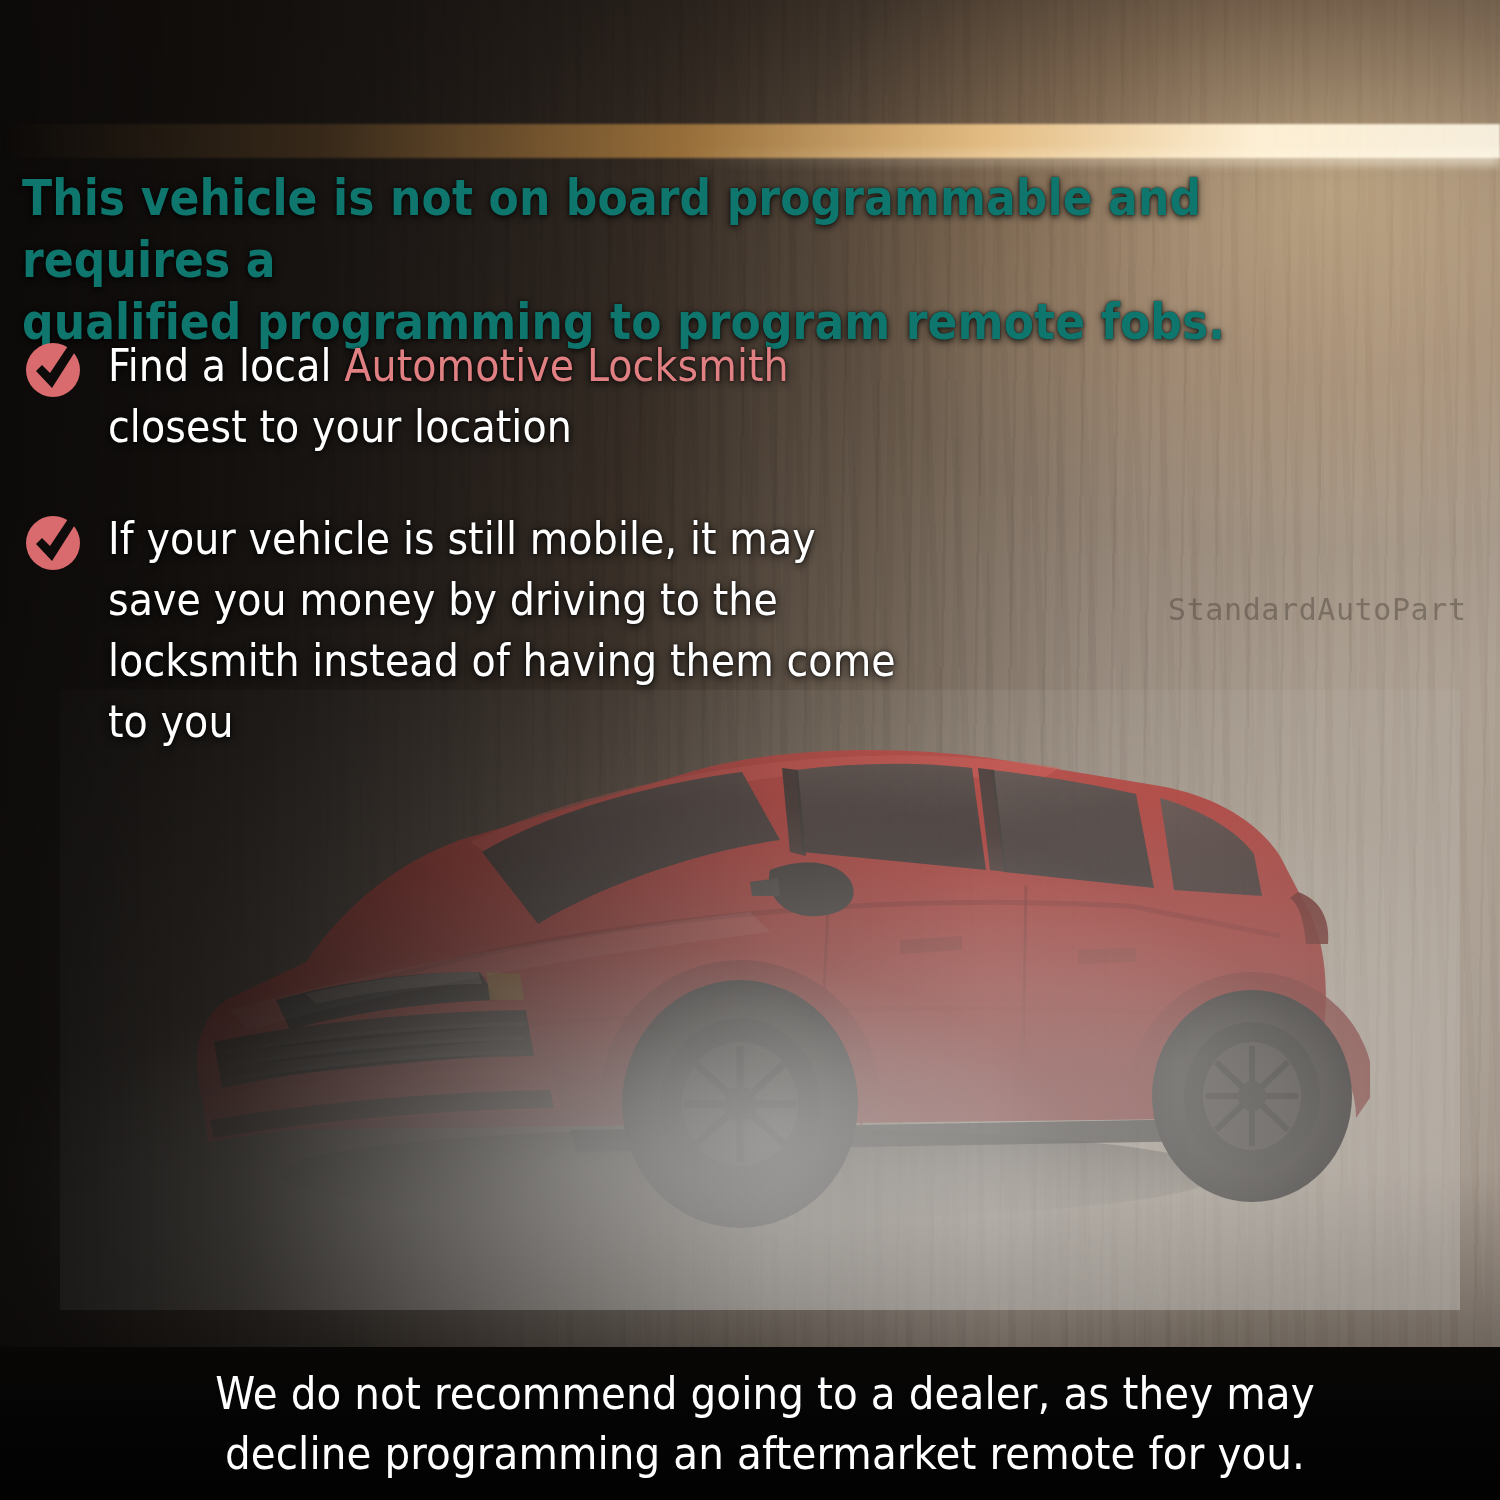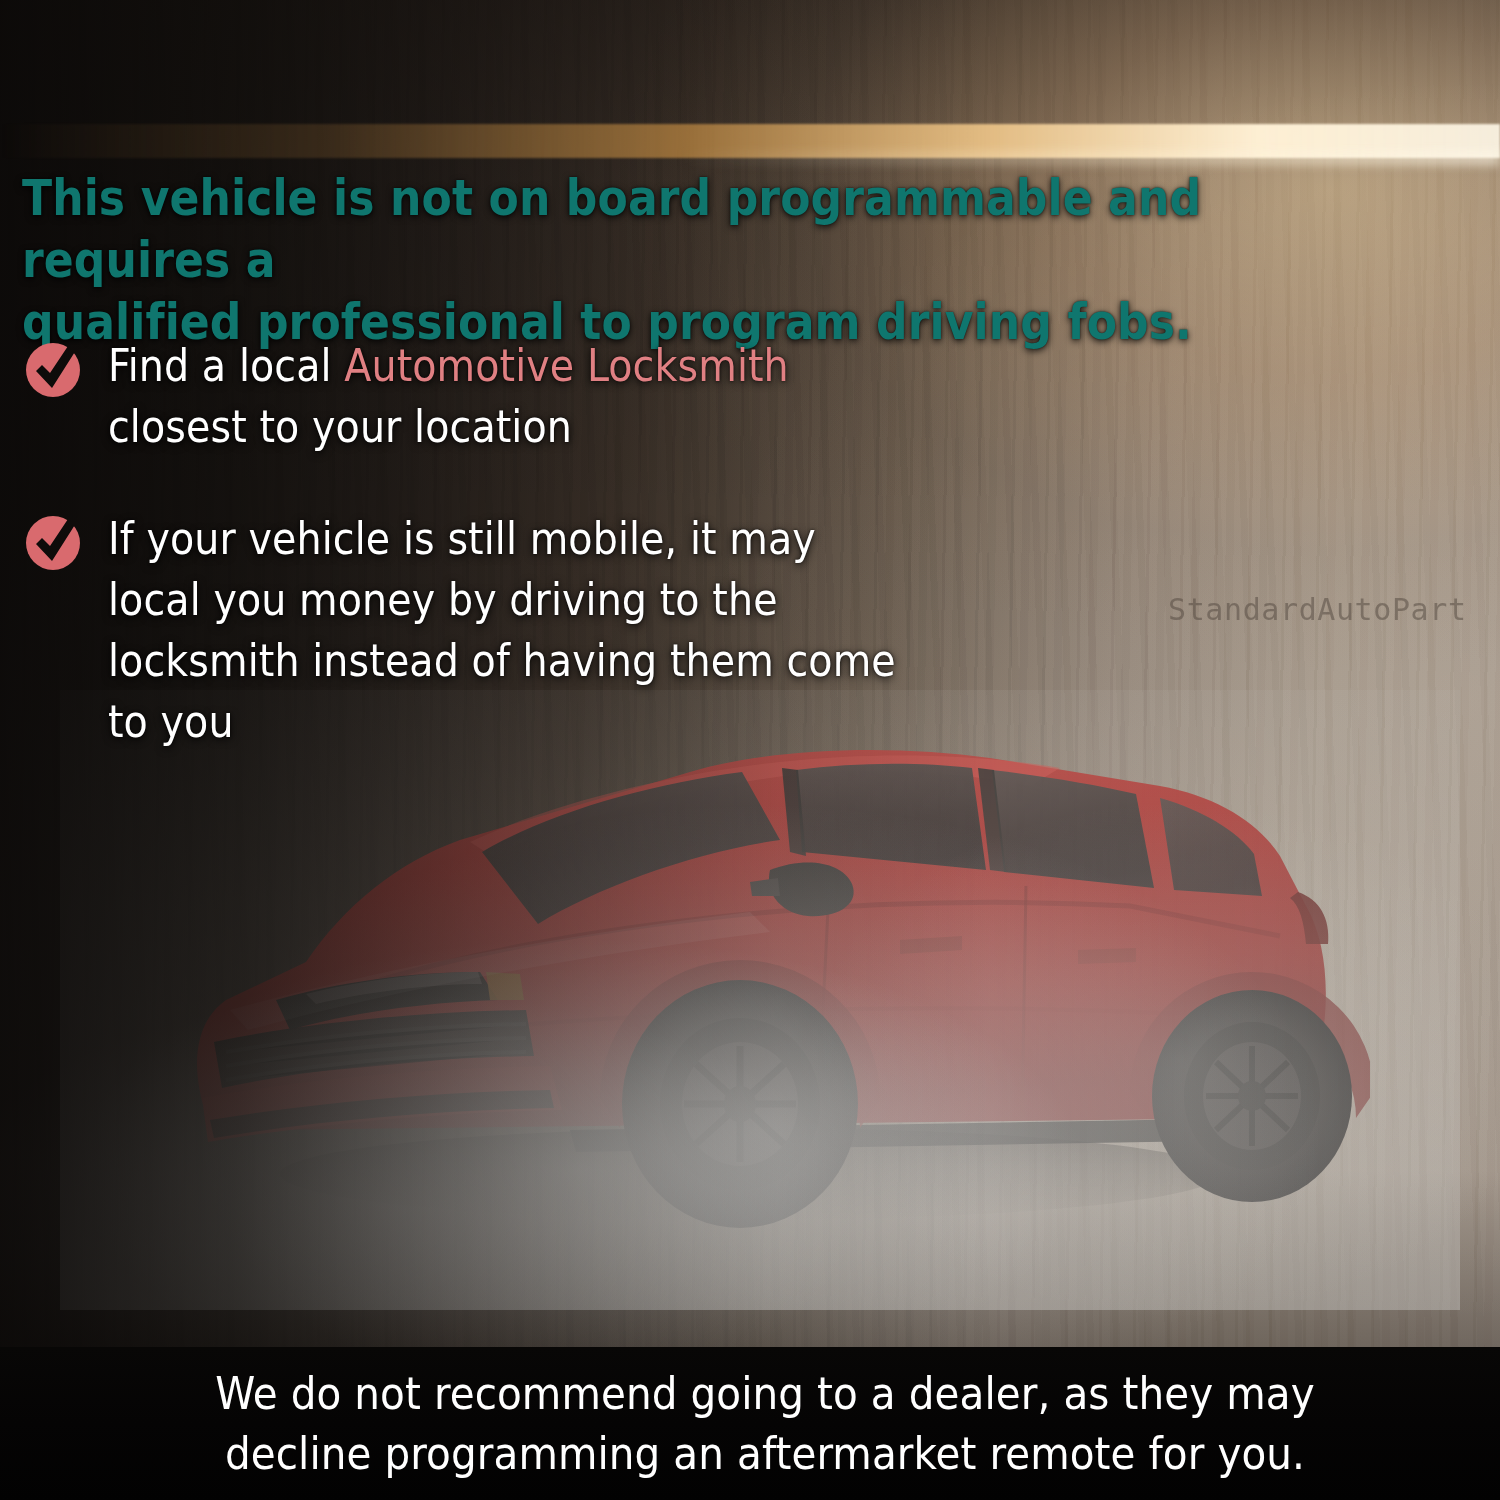--- a/index.html
+++ b/index.html
@@ -390,21 +390,21 @@
 
   <div class="car-veil"></div>
   <div class="bg-layer bg-haze"></div>
   <div class="bg-layer bg-leftdim"></div>
   <div class="bg-streak"></div>
   <div class="bg-streak2"></div>
 
 
   <div class="lead">
     <div>This vehicle is not on board programmable and requires a</div>
-    <div>qualified professional to program driving fobs.</div>
+    <div>qualified programming to program remote fobs.</div>
   </div>
 
   <div class="bullets">
 
     <div class="bullet">
       <span class="check-icon">
         <svg viewBox="0 0 62 62" xmlns="http://www.w3.org/2000/svg" aria-hidden="true">
           <defs>
             <mask id="m1">
               <rect x="0" y="0" width="62" height="62" fill="#fff"></rect>
@@ -422,21 +422,21 @@
         <svg viewBox="0 0 62 62" xmlns="http://www.w3.org/2000/svg" aria-hidden="true">
           <defs>
             <mask id="m2">
               <rect x="0" y="0" width="62" height="62" fill="#fff"></rect>
               <path d="M14,33 L20,27 L28,35 L48,5 L56,9 L30,50 Z" fill="#000"></path>
             </mask>
           </defs>
           <circle cx="31" cy="32" r="27" fill="#d96a6e" mask="url(#m2)"></circle>
         </svg>
       </span>
-      <span class="bullet-text">If your vehicle is still mobile, it may local you money by driving to the locksmith instead of having them come to you</span>
+      <span class="bullet-text">If your vehicle is still mobile, it may save you money by driving to the locksmith instead of having them come to you</span>
     </div>
 
 
   </div>
 
   <div class="watermark">StandardAutoPart</div>
 
   <div class="footer">
     <div class="footer-text">
       <span class="footer-line">We do not recommend going to a dealer, as they may</span>

